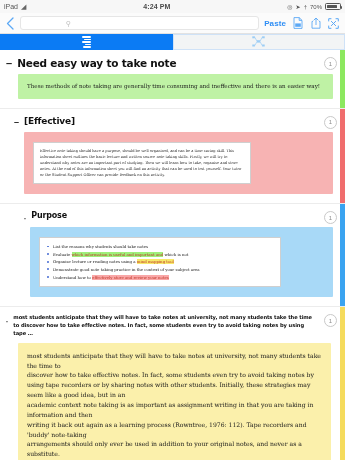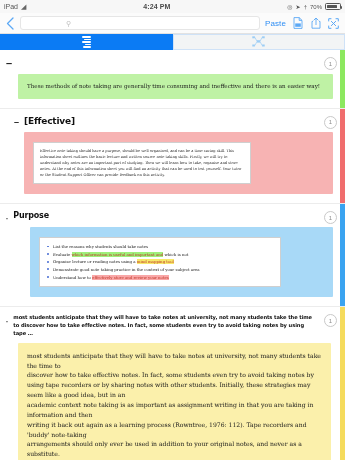--- a/index.html
+++ b/index.html
@@ -50,21 +50,21 @@
     display: flex; align-items: center; justify-content: center;
     position: relative;
   }
   .searchbar .mag { color:#c0c0c0; font-size:7px; line-height:1;}
   .searchbar input{
     border:none; outline:none; background:transparent;
     font-size:7px; color:#333; width:60%; text-align:center;
     font-family:"Liberation Sans", sans-serif;
   }
   .searchbar input::placeholder{color:#c2c2c2;}
-  .paste-btn { font-size:8px; color:#2f8ef4; font-weight:400; cursor:pointer; letter-spacing:.1px; }
+  .paste-btn { font-size:8px; color:#2f8ef4; font-weight:700; cursor:pointer; letter-spacing:.1px; }
   .tb-icon { width:13px; height:14px; display:flex; align-items:center; justify-content:center; cursor:pointer; }
 
   
   .tabstrip { height: 16px; flex:0 0 16px; display:flex; }
   .tab {
     flex:1; display:flex; align-items:center; justify-content:center;
     cursor:pointer; border:1px solid transparent;
   }
   .tab.active { background:#0b7bf4; }
   .tab.inactive { background:#f2f4f5; border:1px solid #cfe2f7; }
@@ -232,20 +232,21 @@
     </div>
   </div>
 
   <div class="outline">
 
     <div class="node lvl1">
       <div class="node-strip" style="background:#8ce85f"></div>
       <div class="badge">1</div>
       <div class="node-head">
         <span class="collapse-mark">–</span>
+        <span class="node-title">Need easy way to take note</span>
       </div>
       <div class="note-card green">
         <p>These methods of note taking are generally time consuming and ineffective and there is an easier way!</p>
       </div>
     </div>
 
     <div class="node lvl2">
       <div class="node-strip" style="background:#f06d6d"></div>
       <div class="badge">1</div>
       <div class="node-head" style="padding-left:14px">
@@ -255,21 +256,21 @@
       <div class="note-card pink" style="margin-left:24px">
         <div class="inner-white">
           <p>Effective note taking should have a purpose, should be well organised, and can be a time saving skill.  This information sheet outlines the basic lecture and written source note taking skills.  Firstly, we will try to understand why notes are an important part of studying.  Then we will learn how to take, organise and store notes.  At the end of this information sheet you will find an activity that can be used to test yourself.  Your tutor or the Student Support Officer can provide feedback on this activity.</p>
         </div>
       </div>
     </div>
 
     <div class="node lvl3">
       <div class="node-strip" style="background:#3aa3f0"></div>
       <div class="badge">1</div>
-      <div class="node-head" style="padding-left:6px">
+      <div class="node-head" style="padding-left:24px">
         <span class="collapse-mark">·</span>
         <span class="node-title">Purpose</span>
       </div>
       <div class="note-card blue" style="margin-left:30px">
         <div class="inner-white wide">
           <ul class="bullets" id="purpose-bullets">
               <li><span>List the reasons why students should take notes</span></li>
               <li><span>Evaluate </span><span class="hl-green red-txt">which information is useful and important and</span><span> which is not</span></li>
               <li><span>Organise lecture or reading notes using a </span><span class="hl-yellow red-txt">mind mapping tool</span></li>
               <li><span>Demonstrate good note taking practice in the context of your subject area</span></li>

